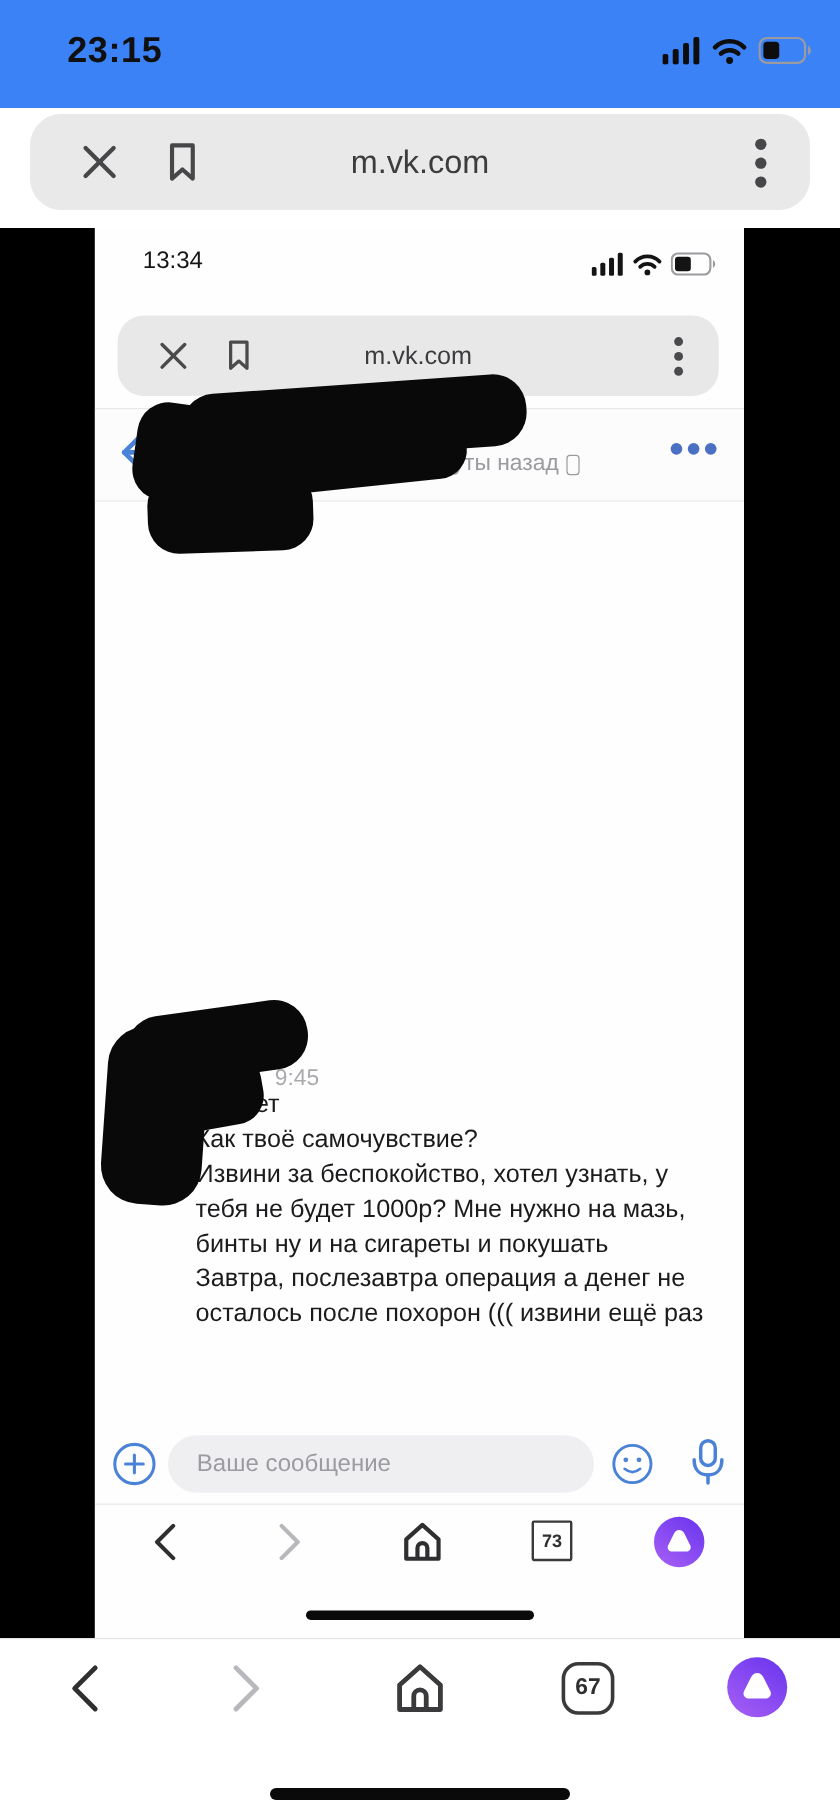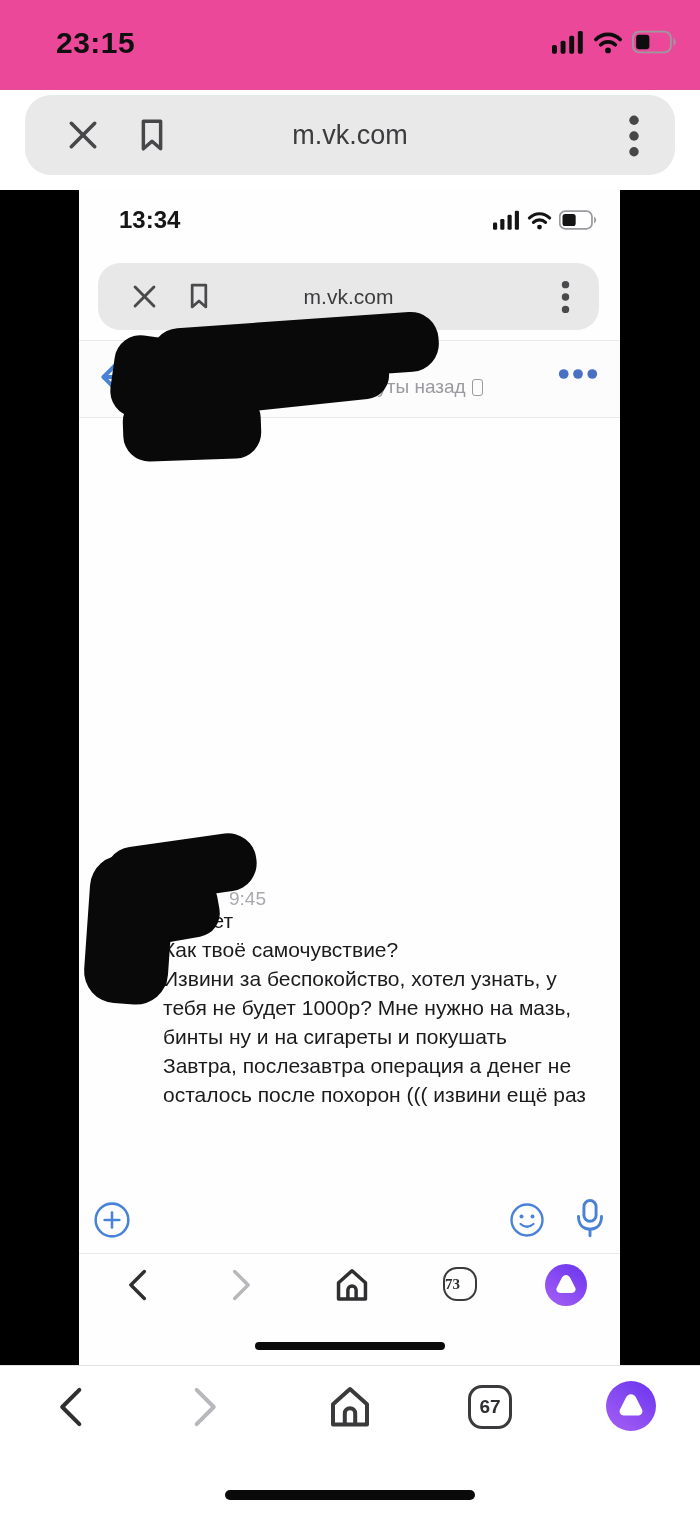--- a/index.html
+++ b/index.html
@@ -5,21 +5,21 @@
   * { margin:0; padding:0; box-sizing:border-box; }
   html,body { width:700px; height:1515px; }
   body {
     font-family:"Liberation Sans","DejaVu Sans",sans-serif;
     background:#fff; position:relative; overflow:hidden;
     -webkit-font-smoothing:antialiased;
   }
   .abs { position:absolute; }
 
   
-  .outer-status { position:absolute; top:0; left:0; right:0; height:90px; background:#ec4899;text-align:right; }
+  .outer-status { position:absolute; top:0; left:0; right:0; height:90px; background:#3b82f6;text-align:right; }
   .outer-time { position:absolute; left:56px; top:26px; font-size:30px; font-weight:700; color:#101010; letter-spacing:.5px; }
   .status-icons { position:absolute; right:22px; top:30px; display:flex; align-items:center; gap:9px; }
 
   .outer-urlbar {
     position:absolute; left:25px; right:25px; top:95px; height:80px;
     background:#e9e9ea; border-radius:26px;
   }
   .outer-urlbar .url {
     position:absolute; left:0; right:0; top:0; bottom:0;
     display:flex; align-items:center; justify-content:center;
@@ -28,21 +28,21 @@
   .icon-btn { display:flex; align-items:center; justify-content:center; }
 
   
   .photo-viewer { position:absolute; top:190px; left:0; width:700px; height:1175px; background:#000; }
   .inner-shot {
     position:absolute; left:79px; top:0; width:541px; height:1175px;
     background:#fefefe; overflow:hidden;
   }
 
   
-  .inner-time { position:absolute; left:40px; top:16px; font-size:24px; font-weight:700; color:#161616; }
+  .inner-time { position:absolute; left:40px; top:16px; font-size:20px; font-weight:400; color:#161616; }
   .inner-status-icons { position:absolute; right:22px; top:20px; display:flex; align-items:center; gap:7px; }
   .inner-urlbar {
     position:absolute; left:19px; right:21px; top:73px; height:67px;
     background:#e8e8e9; border-radius:22px;
   }
   .inner-urlbar .url {
     position:absolute; left:0; right:0; top:0; bottom:0;
     display:flex; align-items:center; justify-content:center;
     font-size:21px; color:#3c3c3e;
   }
@@ -67,23 +67,23 @@
   .compose { position:absolute; left:0; right:0; top:1000px; height:62px; }
   .compose-input {
     position:absolute; left:61px; top:6px; width:355px; height:48px;
     background:#efeff1; border:none; outline:none; border-radius:24px;
     font-family:inherit; font-size:20px; color:#1b1b1d; padding:0 24px;
   }
   .compose-input::placeholder { color:#9b9ba1; }
 
   .inner-nav { position:absolute; left:0; right:0; top:1063px; height:62px; border-top:1px solid #e9e9eb; }
   .tab-box {
-    display:flex; align-items:center; justify-content:flex-start;
-    border:2.5px solid #3a3a3c; border-radius:14px; width:34px; height:34px;
-    font-size:15px; font-weight:700; color:#2f2f31;font-family:Liberation Serif, serif;
+    display:flex; align-items:center; justify-content:center;
+    border:2.5px solid #3a3a3c; border-radius:2px; width:34px; height:34px;
+    font-size:15px; font-weight:700; color:#2f2f31;
   }
   .alice {
     border-radius:50%; display:flex; align-items:center; justify-content:center;
     background:linear-gradient(215deg,#6b36ee 5%,#a55ef5 95%);
   }
   .home-pill { position:absolute; background:#0a0a0a; border-radius:5px; }
 
   
   .outer-bottom {
     position:absolute; left:0; top:1365px; width:700px; height:150px;
@@ -268,20 +268,21 @@
     <div class="compose">
       <span class="icon-btn abs" style="left:14px; top:11px;">
         <svg width="38" height="38" viewBox="0 0 36 36">
             <circle cx="18" cy="18" r="15.5" fill="none" stroke="#4a82d8" stroke-width="2.4"></circle>
             <g stroke="#4a82d8" stroke-width="2.4" stroke-linecap="round">
               <line x1="18" y1="11" x2="18" y2="25"></line>
               <line x1="11" y1="18" x2="25" y2="18"></line>
             </g>
           </svg>
       </span>
+      <input class="compose-input" placeholder="Ваше сообщение" style="">
       <span class="icon-btn abs" style="left:430px; top:12px;">
         <svg width="36" height="36" viewBox="0 0 36 36">
             <circle cx="18" cy="18" r="15.5" fill="none" stroke="#4a82d8" stroke-width="2.4"></circle>
             <circle cx="12.5" cy="14.5" r="2" fill="#4a82d8"></circle>
             <circle cx="23.5" cy="14.5" r="2" fill="#4a82d8"></circle>
             <path d="M11.5 22 Q18 27.5 24.5 22" fill="none" stroke="#4a82d8" stroke-width="2.2" stroke-linecap="round"></path>
           </svg>
       </span>
       <span class="icon-btn abs" style="left:494px; top:8px;">
         <svg width="34" height="44" viewBox="0 0 28 36">

